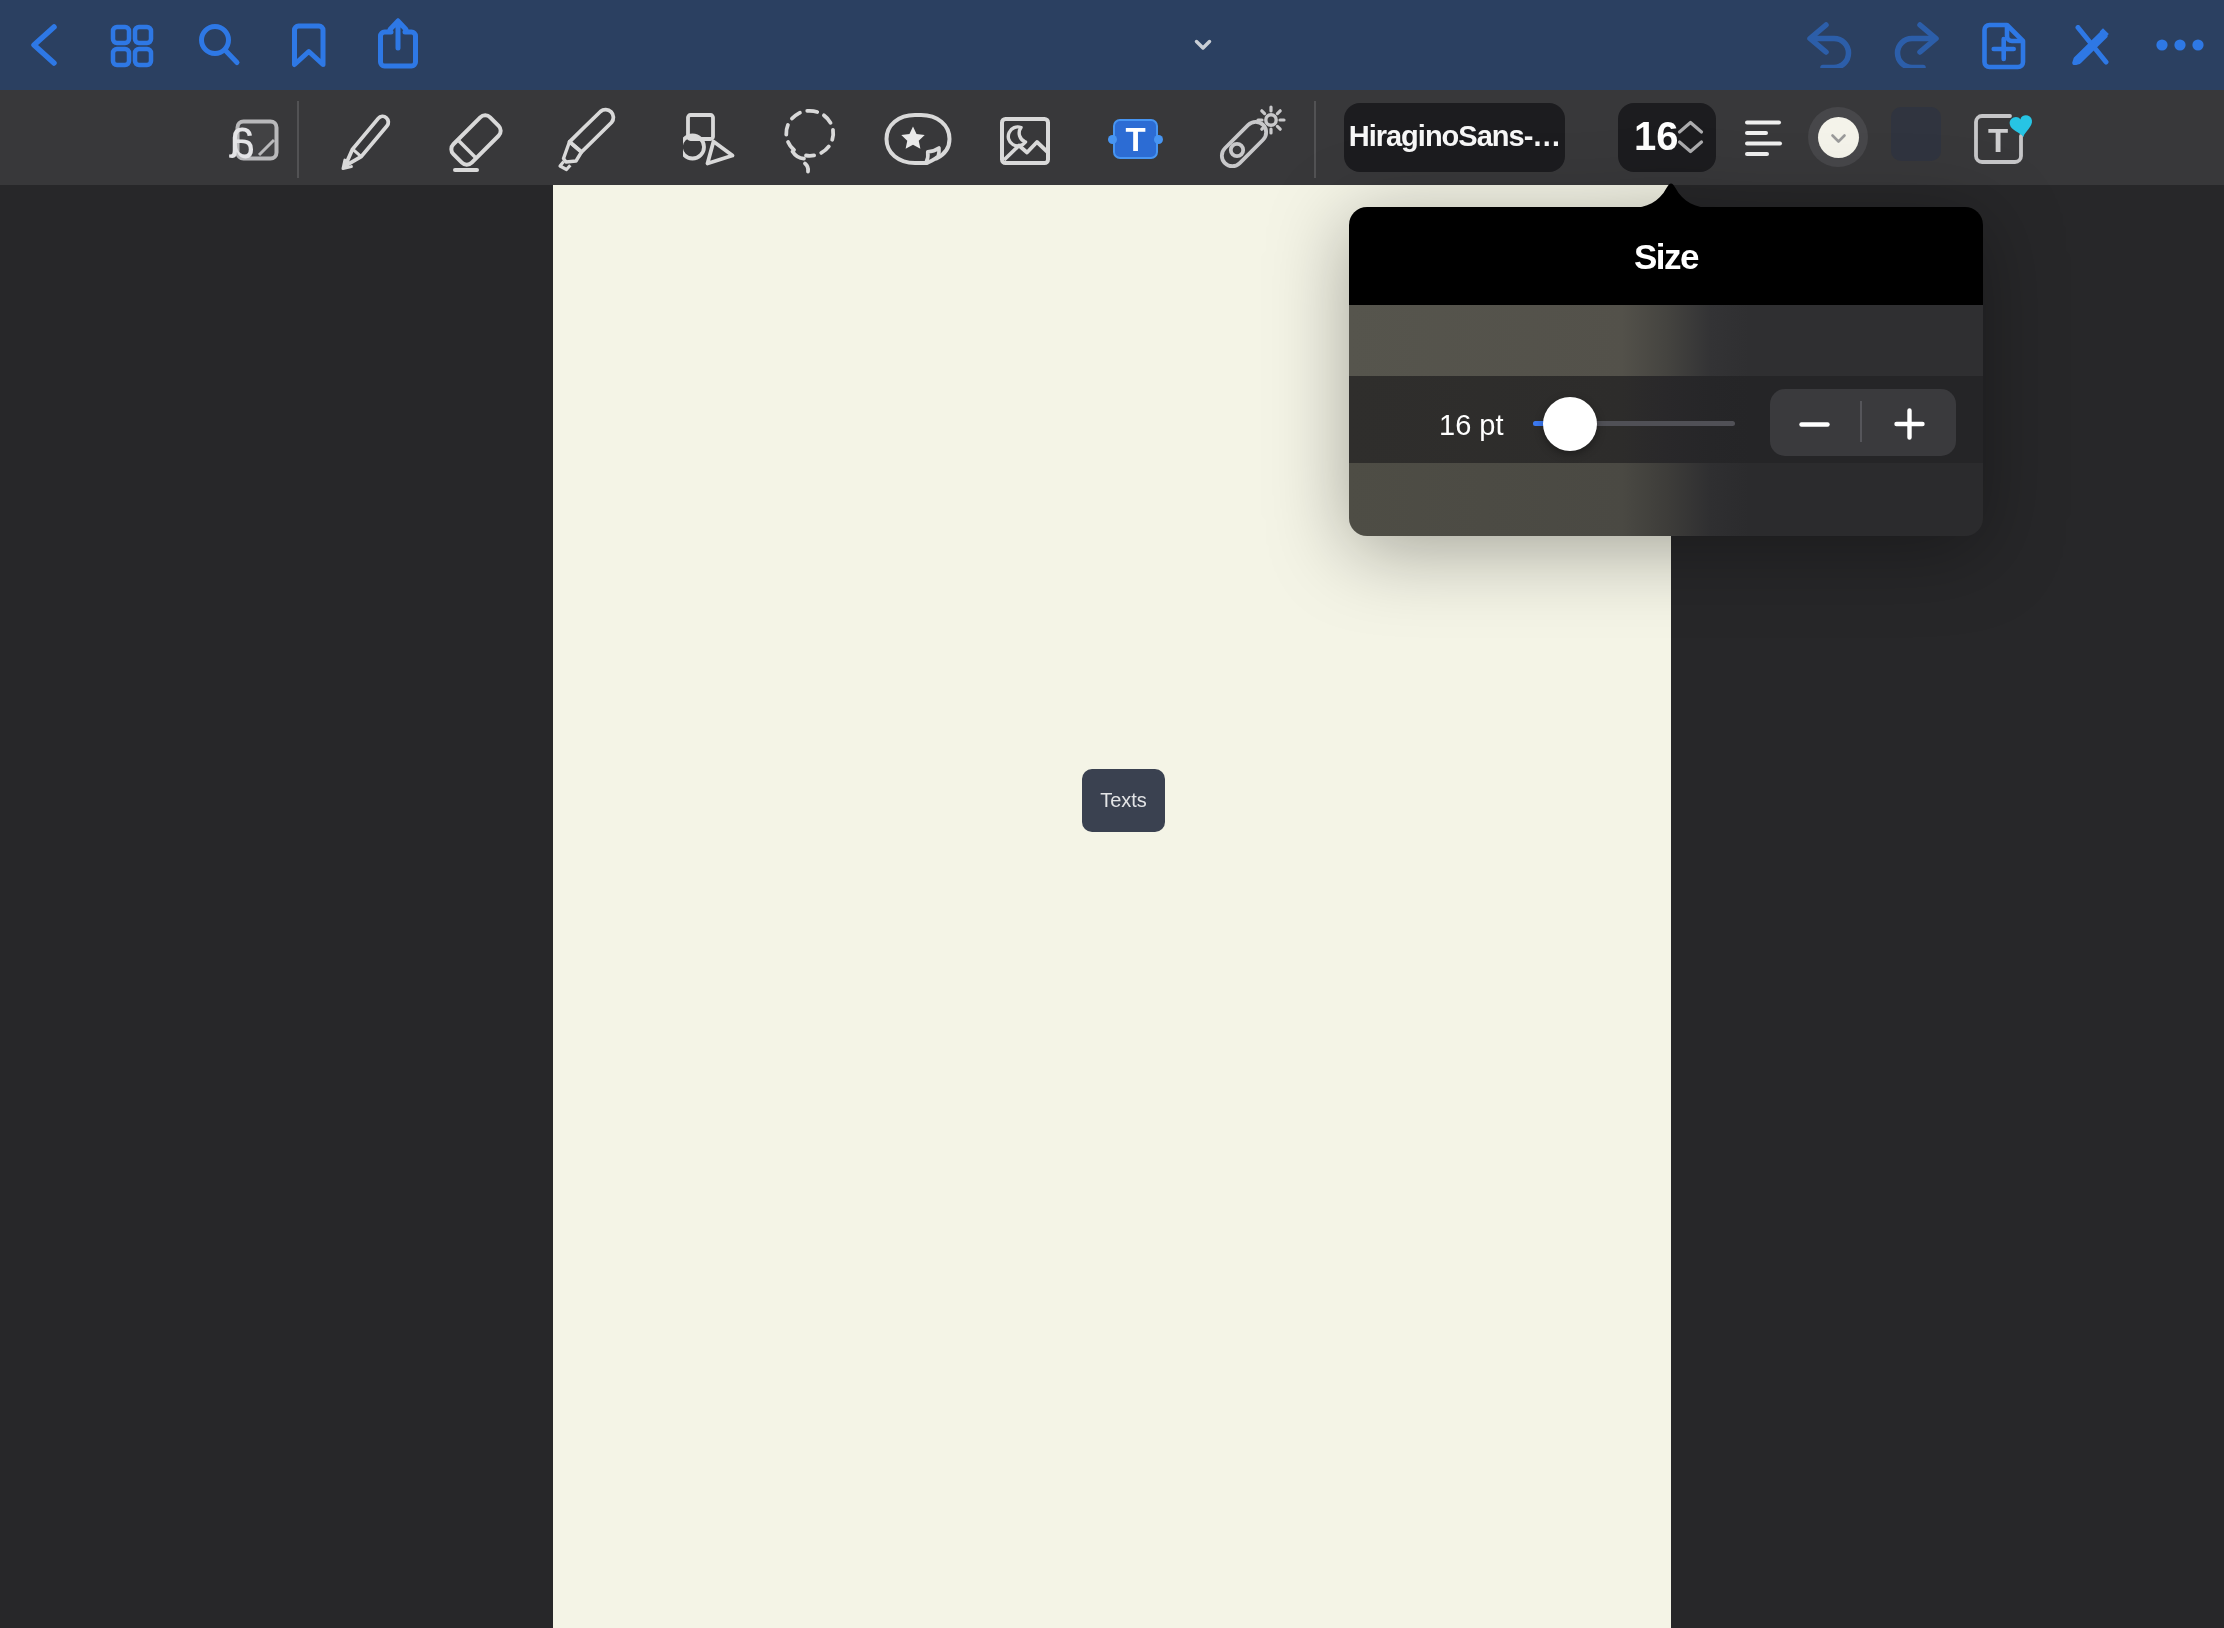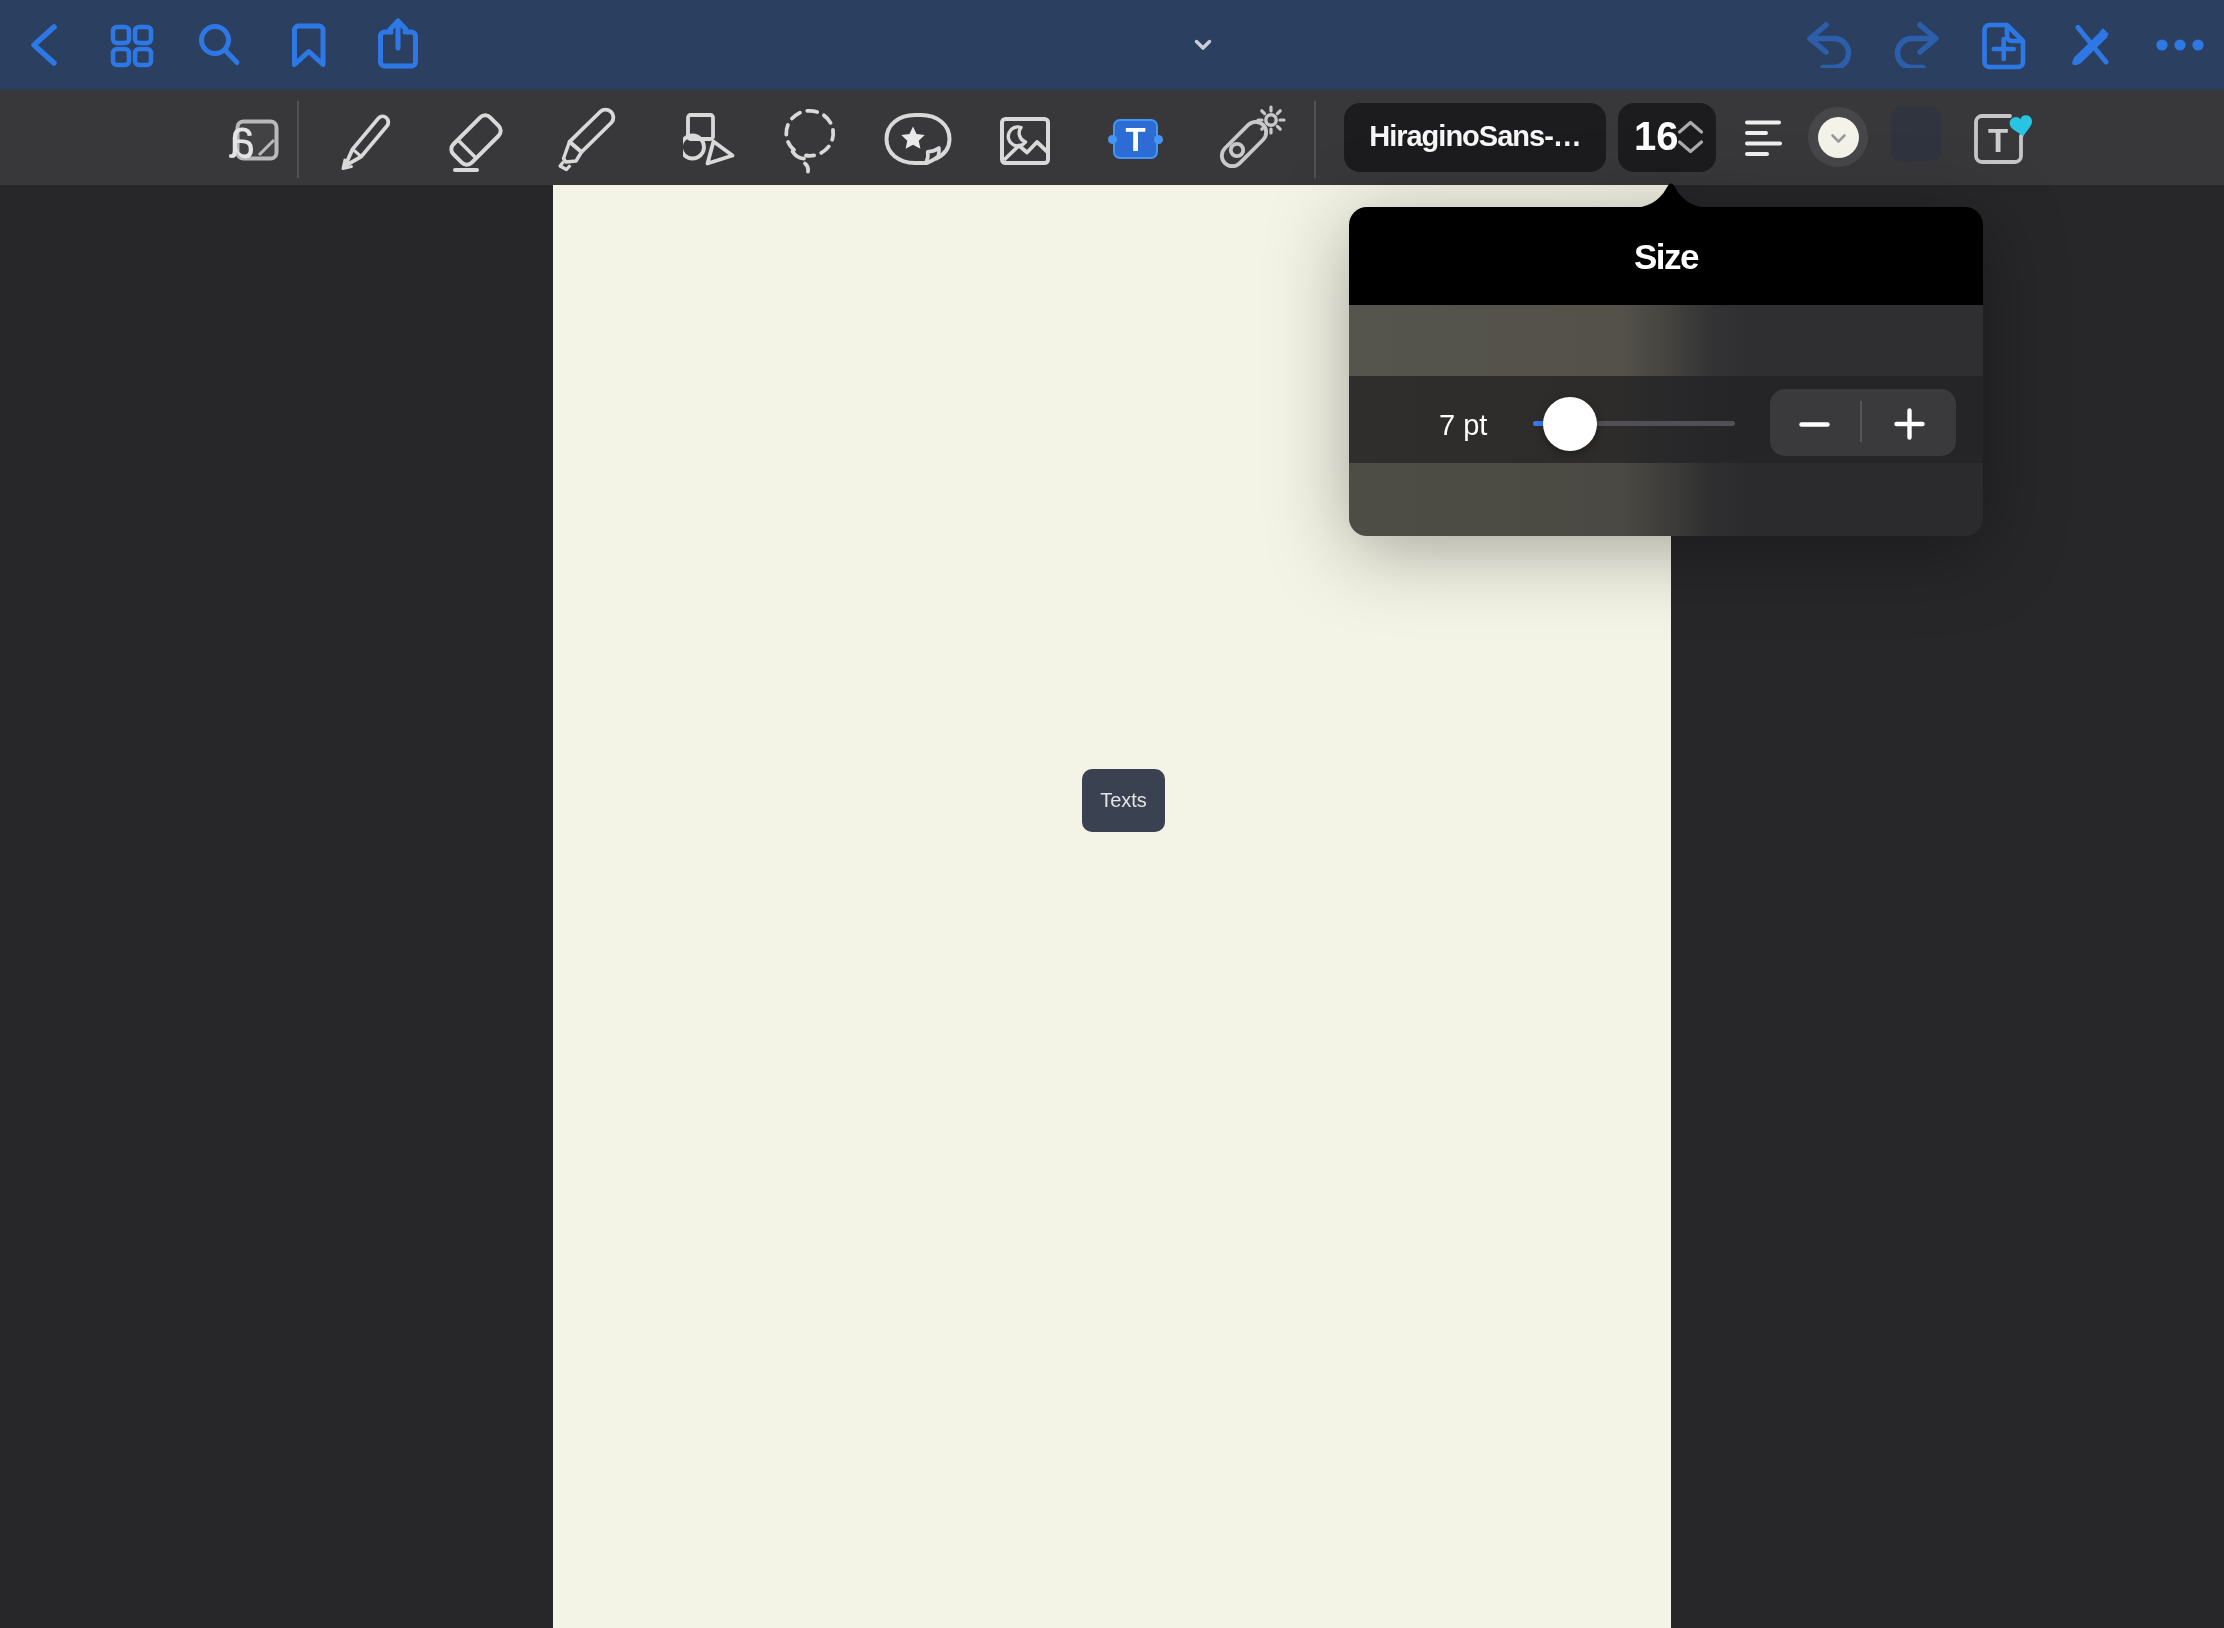--- a/index.html
+++ b/index.html
@@ -12,21 +12,21 @@
   #toolbar { left:0; top:90px; width:2224px; height:95px; background:#38383a; }
   #canvas { left:0; top:185px; width:2224px; height:1443px; background:#272729; }
   #paper { left:553px; top:185px; width:1118px; height:1443px; background:#f4f4e6; }
 
   .vdiv { width:2px; background:#525254; top:101px; height:77px; }
 
   #title { left:912px; top:0; width:400px; height:90px; line-height:90px; text-align:center;
            color:#eef1f5; font-size:35px; font-weight:bold; }
 
   .pill { background:#1c1c1f; border-radius:16px; top:103px; height:69px; }
-  #fontpill { left:1344px; width:262px; color:#f7f7f7; font-size:29px; font-weight:bold;
+  #fontpill { left:1344px; width:221px; color:#f7f7f7; font-size:29px; font-weight:bold;
               letter-spacing:-1px; text-align:center; line-height:67px; }
   #sizepill { left:1618px; width:98px; }
   #sizenum { left:1634px; top:103px; width:40px; height:69px; line-height:67px; color:#fff;
              font-size:40px; font-weight:bold; text-align:center; }
 
   #textschip { left:1082px; top:728px; width:83px; height:63px; background:#3a4150; border-radius:10px;
                color:#e3e4e6; font-size:20px; text-align:center; line-height:62px;margin-top:41px; }
 
   #popwrap { filter: drop-shadow(0 14px 40px rgba(0,0,0,0.33)); }
   #popover { left:1349px; top:207px; width:634px; height:329px; border-radius:18px; overflow:hidden; }
@@ -202,21 +202,21 @@
     <text x="30" y="52" text-anchor="middle" font-size="33" font-weight="bold" font-family="Liberation Sans, sans-serif" fill="#cdcdcf">T</text>
     <path transform="translate(63,15) rotate(-10) scale(1.25)" d="M0 4.3 C0-0.9 -7.2-2.3 -9 2 C-10.8-2.3 -18-0.9 -18 4.3 C-18 9.4 -10.8 12.2 -9 16.2 C-7.2 12.2 0 9.4 0 4.3 Z" fill="#27c4e4"></path>
   </svg>
 
   <div class="abs" id="popwrap">
     <div class="abs" id="popover">
       <div class="abs" id="pophead">Size</div>
       <div class="abs" id="banda"></div>
       <div class="abs" id="poprow"></div>
       <div class="abs" id="bandb"></div>
-      <div class="abs" id="ptlabel">7 pt</div>
+      <div class="abs" id="ptlabel">16 pt</div>
       <div class="abs" id="track"></div>
       <div class="abs" id="trackblue"></div>
       <div class="abs" id="knob"></div>
       <div class="abs" id="stepper"></div>
       <div class="abs" id="stepdiv"></div>
       <svg class="abs" style="left:450px;top:213.5px;" width="31" height="7" viewBox="0 0 31 7">
         <path d="M2.5 3.5 H28.5" stroke="#fff" stroke-width="4.4" stroke-linecap="round"></path>
       </svg>
       <svg class="abs" style="left:545px;top:201px;" width="31" height="32" viewBox="0 0 31 32">
         <path d="M2.5 16 H28.5 M15.5 2.5 V29.5" stroke="#fff" stroke-width="4.4" stroke-linecap="round"></path>

